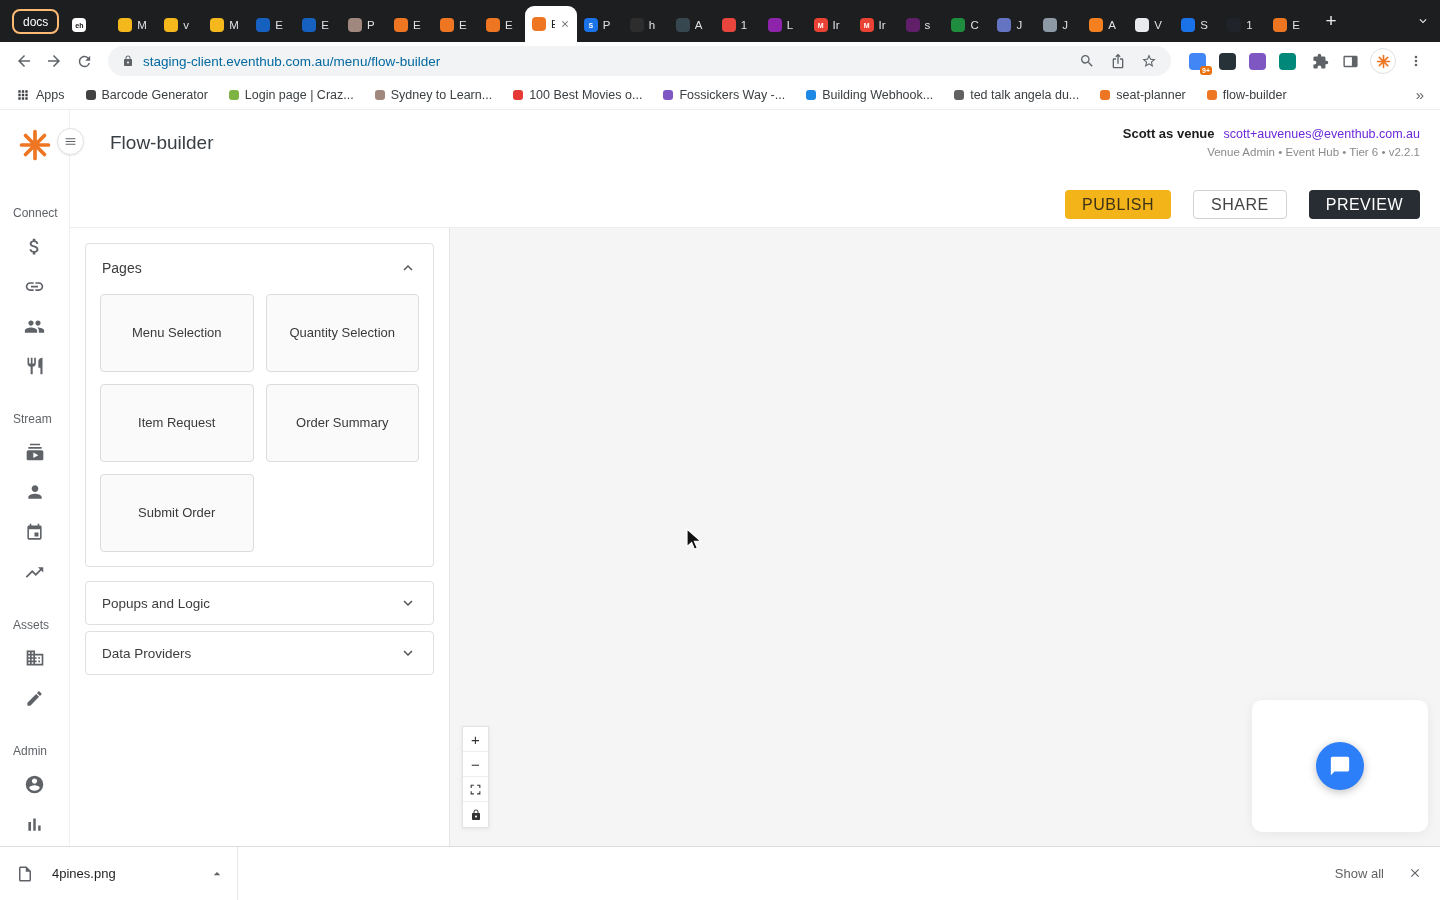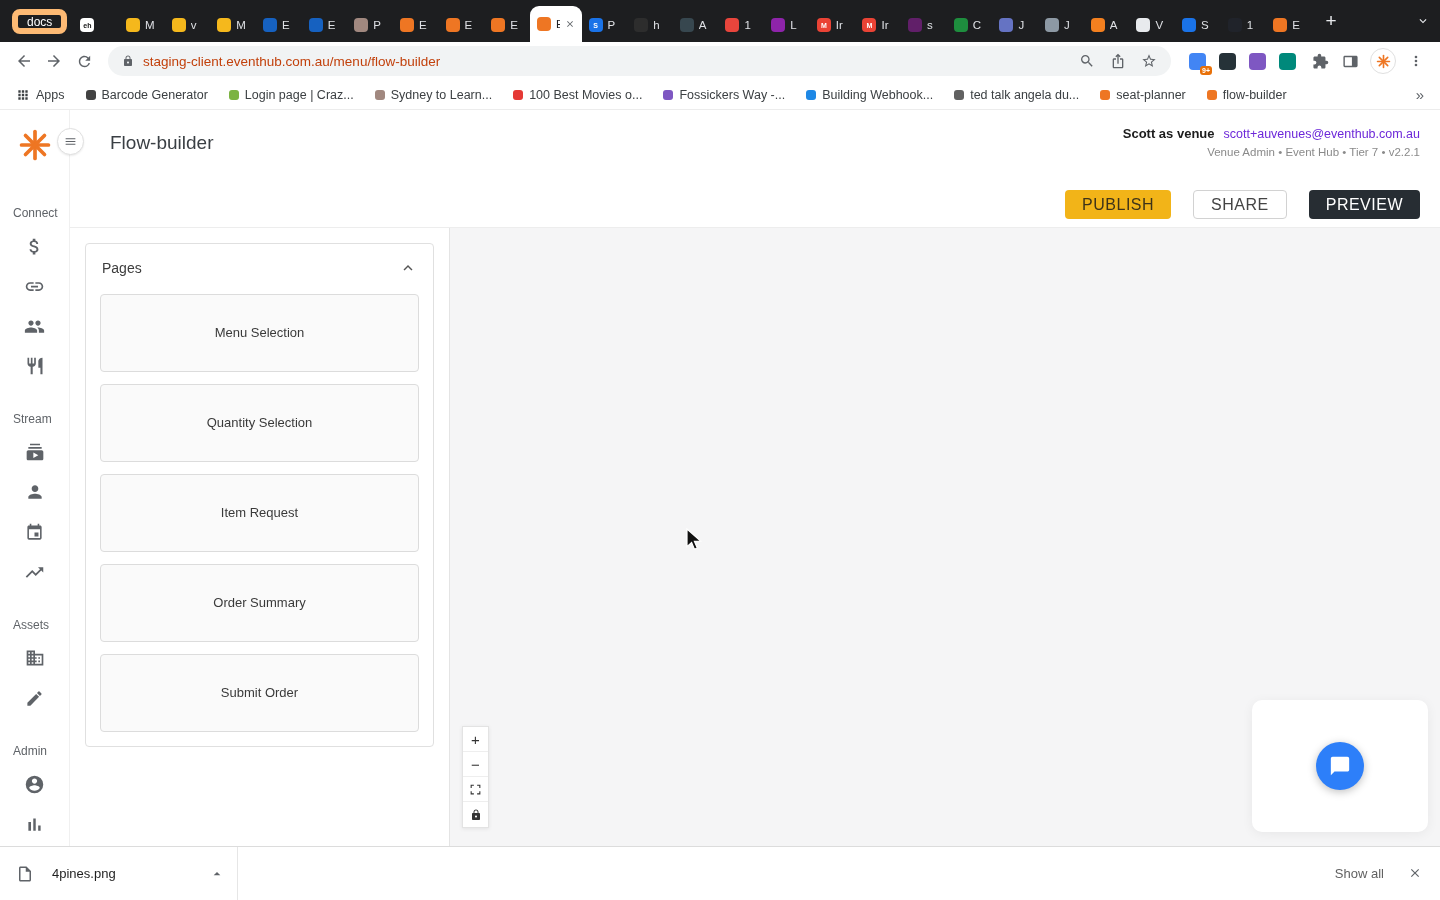--- a/index.html
+++ b/index.html
@@ -10,40 +10,40 @@
 
   svg.ic{ display:block; }
 
   
   .tabstrip{ height:42px; flex:none; background:#1d1e20; display:flex;
     align-items:flex-end; padding-left:12px; position:relative; }
   .tabs{ display:flex; align-items:flex-end; width:1300px; min-width:0; }
   .tab{ flex:1 1 46px; min-width:0; height:34px; display:flex; align-items:center;
     gap:5px; padding:0 7px; color:#dfe1e5; font-size:11.5px; overflow:hidden; }
   .tab.grouped{ flex:0 0 auto; height:25px; align-self:center; margin:0 6px 5px 0;
-    border:6px solid #fdba74; border-radius:8px; padding:0 9px; color:#fff; font-size:12px; }
+    border:2px solid #fdba74; border-radius:8px; padding:0 9px; color:#fff; font-size:12px; }
   .tab.active{ background:#fff; border-radius:9px 9px 0 0; color:#1f1f1f; flex:1.25 1 52px; height:36px; }
   .tab.active .ttl{ color:#202124; }
   .fav{ width:14px; height:14px; border-radius:4px; flex:none; display:flex;
     align-items:center; justify-content:center; color:#fff; }
   .fav b{ font-size:7px; font-weight:700; }
   .ttl{ white-space:nowrap; overflow:hidden; flex:1; }
   .tclose{ flex:none; color:#5f6368; display:flex; }
   .newtab{ color:#e8eaed; font-size:19px; width:26px; height:26px; display:flex; flex:none;
     align-items:center; justify-content:center; align-self:center; margin-left:6px; border-radius:50%; }
   .tabchev{ position:absolute; right:10px; top:50%; transform:translateY(-50%); color:#e8eaed; }
 
   
   .toolbar{ height:38px; flex:none; background:#fff; display:flex; align-items:center;
     padding:0 10px; gap:2px; }
   .nav-btn{ width:28px; height:28px; display:flex; align-items:center; justify-content:center;
     color:#5f6368; flex:none; border-radius:50%; }
   .omnibox{ flex:1; min-width:0; height:30px; background:#f1f3f4; border-radius:15px;
     display:flex; align-items:center; gap:9px; padding:0 14px; margin:0 8px; color:#5f6368; }
-  .url{ font-size:13.5px; color:#c2410c; white-space:nowrap; overflow:hidden; }
+  .url{ font-size:13.5px; color:#0369a1; white-space:nowrap; overflow:hidden; }
   .omni-right{ margin-left:auto; display:flex; align-items:center; gap:15px; color:#5f6368; }
   .extrow{ display:flex; align-items:center; gap:13px; padding:0 8px; color:#5f6368; }
   .ext{ width:17px; height:17px; border-radius:4px; position:relative; flex:none; }
   .badge{ position:absolute; right:-6px; bottom:-5px; background:#e8710a; color:#fff;
     font-size:7px; font-weight:700; font-style:normal; padding:1px 2px; border-radius:3px; }
   .avatar{ width:26px; height:26px; border-radius:50%; background:#fff; border:1px solid #e0e0e0;
     display:flex; align-items:center; justify-content:center; color:#ee7623; margin:0 4px; flex:none; }
 
   
   .bookmarks{ height:30px; flex:none; background:#fff; display:flex; align-items:center;
@@ -81,21 +81,21 @@
     letter-spacing:.5px; display:flex; align-items:center; border:none; }
   .btn-publish{ background:#f2b418; color:#3e3319; }
   .btn-share{ background:#fff; border:1px solid #d2d2d2; color:#444; }
   .btn-preview{ background:#272d33; color:#fff; }
 
   .workspace{ flex:1; min-height:0; display:flex; border-top:1px solid #ededed; }
   .panel{ width:380px; flex:none; background:#fff; border-right:1px solid #e4e4e4; padding:15px; }
   .acc{ border:1px solid #e0e0e0; border-radius:4px; background:#fff; }
   .acc-head{ height:48px; display:flex; align-items:center; padding:0 16px; font-size:14px; color:#3d3d3d; }
   .acc-head .chev{ margin-left:auto; color:#555; display:flex; }
-  .cards{ display:grid; grid-template-columns:repeat(1,1fr); gap:12px; padding:2px 14px 14px; }
+  .cards{ display:grid; grid-template-columns:repeat(2,1fr); gap:12px; padding:2px 14px 14px; }
   .card{ height:78px; border:1px solid #dcdcdc; border-radius:4px; background:#fafafa;
     display:flex; align-items:center; justify-content:center; text-align:center;
     font-size:13px; color:#3a3a3a; line-height:1.3; padding:4px; }
   .collapsed-list{ display:flex; flex-direction:column; gap:6px; margin-top:14px; }
   .acc-collapsed{ height:44px; border:1px solid #e0e0e0; border-radius:4px; display:flex;
     align-items:center; padding:0 16px; font-size:13.5px; color:#3d3d3d; background:#fff; }
   .acc-collapsed .chev{ margin-left:auto; color:#555; display:flex; }
 
   .canvas{ flex:1; min-width:0; position:relative; background:#f5f5f6; }
   .flow-controls{ position:absolute; left:12px; bottom:18px; width:27px;
@@ -634,21 +634,21 @@
         </svg>
       </div>
 
     <div class="main">
       <div class="apphead">
         <div class="app-title">Flow-builder</div>
         <div class="account">
           <div>
             <span class="acct-name">Scott as venue</span><span class="acct-email">scott+auvenues@eventhub.com.au</span>
           </div>
-          <div class="acct-meta">Venue Admin • Event Hub • Tier 7 • v2.2.1</div>
+          <div class="acct-meta">Venue Admin • Event Hub • Tier 6 • v2.2.1</div>
         </div>
       </div>
 
       <div class="actionrow">
         <button class="btn btn-publish">PUBLISH</button>
         <button class="btn btn-share">SHARE</button>
         <button class="btn btn-preview">PREVIEW</button>
       </div>
 
       <div class="workspace">
@@ -664,20 +664,39 @@
             </div>
             <div class="cards">
 
             <div class="card">Menu Selection</div>
                 <div class="card">Quantity Selection</div>
                 <div class="card">Item Request</div>
                 <div class="card">Order Summary</div>
                 <div class="card">Submit Order</div>
               </div>
           </div>
+          <div class="collapsed-list">
+
+          <div class="acc-collapsed">
+                <span>Popups and Logic</span>
+                <span class="chev">
+                  <svg class="ic" width="18" height="18">
+                    <use href="#i-chevdown"></use>
+                  </svg>
+                </span>
+              </div>
+              <div class="acc-collapsed">
+                <span>Data Providers</span>
+                <span class="chev">
+                  <svg class="ic" width="18" height="18">
+                    <use href="#i-chevdown"></use>
+                  </svg>
+                </span>
+              </div>
+            </div>
         </aside>
 
         <div class="canvas">
           <div class="flow-controls">
             <div class="fc-btn">+</div>
             <div class="fc-btn">−</div>
             <div class="fc-btn">
                 <svg class="ic" width="13" height="13">
                   <use href="#i-fit"></use>
                 </svg>

